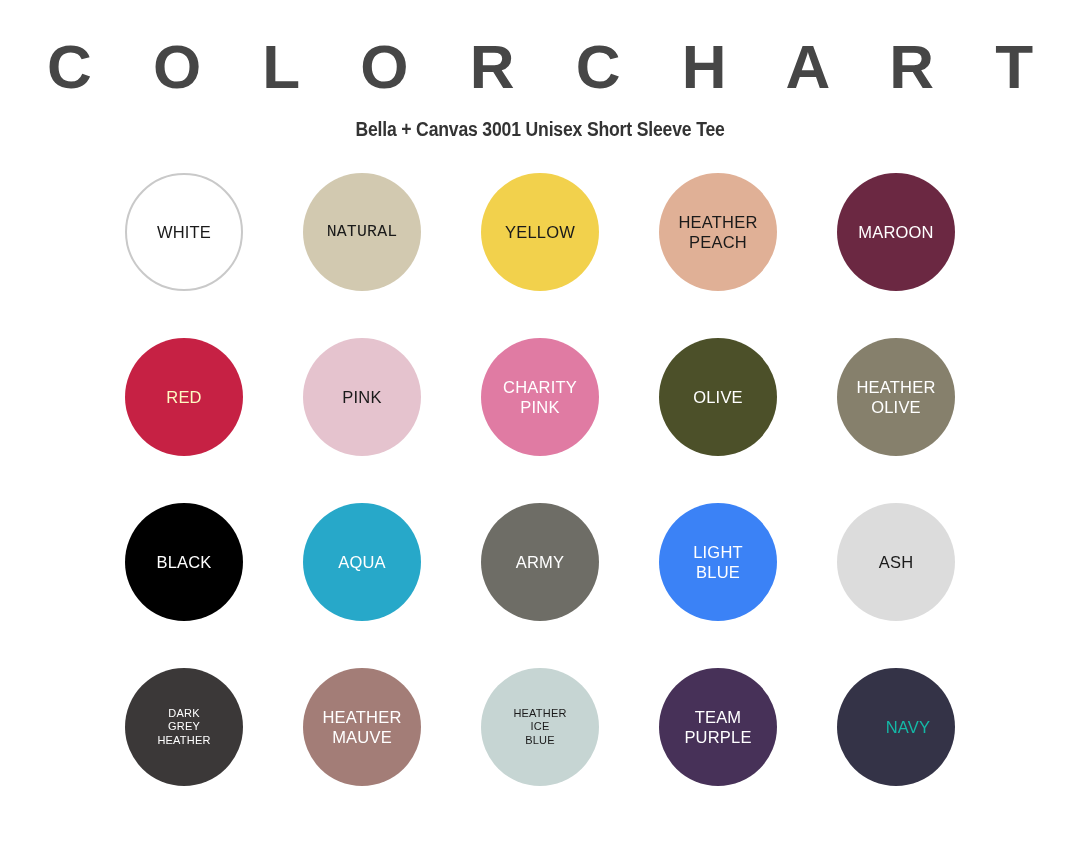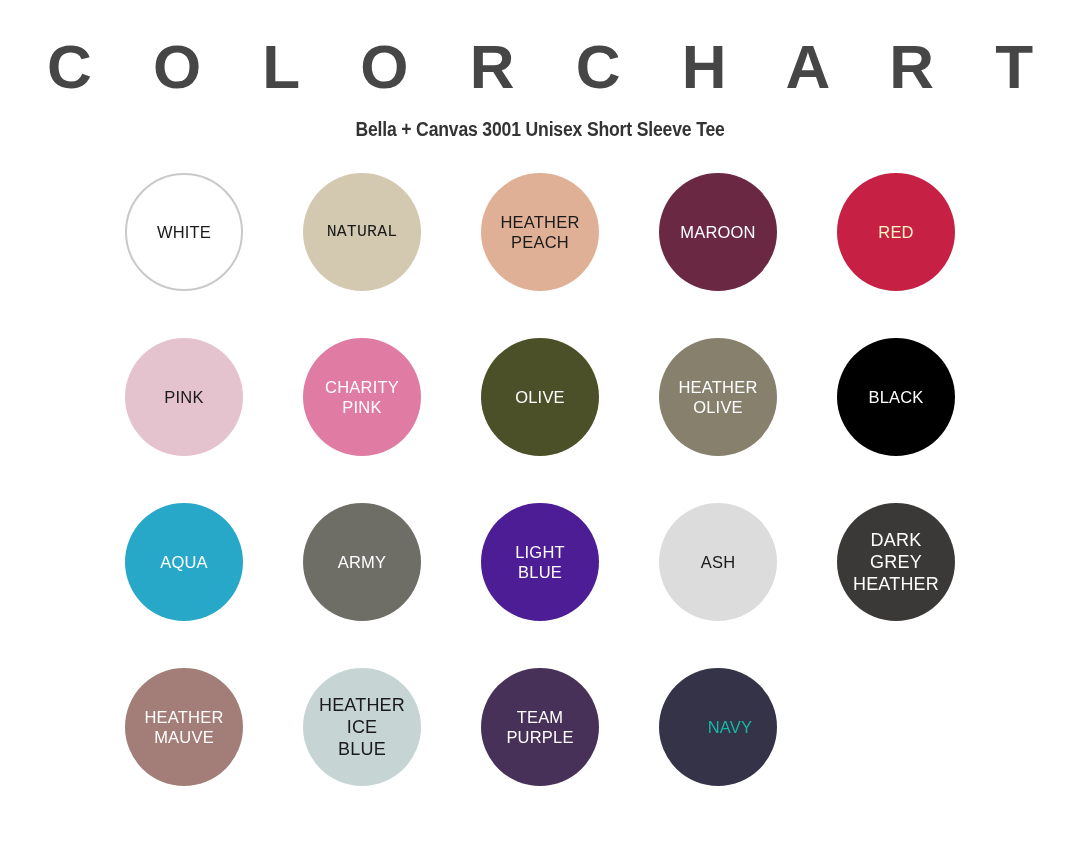--- a/index.html
+++ b/index.html
@@ -80,39 +80,42 @@
   .swatch-label {
     font-family: "Liberation Sans", sans-serif;
     font-size: 16.5px;
     font-weight: normal;
     line-height: 1.23;
     letter-spacing: 0.2px;
     padding: 0 4px;
     white-space: pre-line;
   }
   .swatch-label.sz-sm {
-    font-size: 18px;
+    font-size: 11px;
   }
 </style>
 </head>
 <body>
 
 <div class="page">
 
   <div class="header">
     <h1 class="chart-title">C O L O R   C H A R T</h1>
     <p class="chart-subtitle">Bella + Canvas 3001 Unisex Short Sleeve Tee</p>
   </div>
 
   <div class="grid" id="swatch-grid">
       <div class="swatch outlined" style="background: rgb(255, 255, 255); border-color: rgb(201, 201, 201);">
         <span class="swatch-label" style="color: rgb(26, 26, 26);">WHITE</span>
       </div>
       <div class="swatch" style="background: rgb(210, 201, 176);">
         <span class="swatch-label" style="color: rgb(26, 26, 26); font-family: Liberation Mono, monospace;">NATURAL</span>
+      </div>
+      <div class="swatch" style="background: rgb(242, 209, 76);">
+        <span class="swatch-label" style="color: rgb(26, 26, 26);">YELLOW</span>
       </div>
       <div class="swatch" style="background: rgb(224, 176, 150);">
         <span class="swatch-label" style="color: rgb(26, 26, 26);">HEATHER
 PEACH</span>
       </div>
       <div class="swatch" style="background: rgb(107, 40, 66);">
         <span class="swatch-label" style="color: rgb(255, 255, 255);">MAROON</span>
       </div>
       <div class="swatch" style="background: rgb(198, 33, 68);">
         <span class="swatch-label" style="color: #fef9c3;">RED</span>
@@ -133,21 +136,21 @@
       </div>
       <div class="swatch" style="background: rgb(0, 0, 0);">
         <span class="swatch-label" style="color: rgb(255, 255, 255);">BLACK</span>
       </div>
       <div class="swatch" style="background: rgb(39, 168, 201);">
         <span class="swatch-label" style="color: rgb(255, 255, 255);">AQUA</span>
       </div>
       <div class="swatch" style="background: rgb(110, 109, 102);">
         <span class="swatch-label" style="color: rgb(255, 255, 255);">ARMY</span>
       </div>
-      <div class="swatch" style="background: #4c1d95;">
+      <div class="swatch" style="background: #3b82f6;">
         <span class="swatch-label" style="color: rgb(255, 255, 255);">LIGHT
 BLUE</span>
       </div>
       <div class="swatch" style="background: rgb(220, 220, 220);">
         <span class="swatch-label" style="color: rgb(26, 26, 26);">ASH</span>
       </div>
       <div class="swatch" style="background: rgb(59, 56, 56);">
         <span class="swatch-label sz-sm" style="color: rgb(255, 255, 255);">DARK
 GREY
 HEATHER</span>

